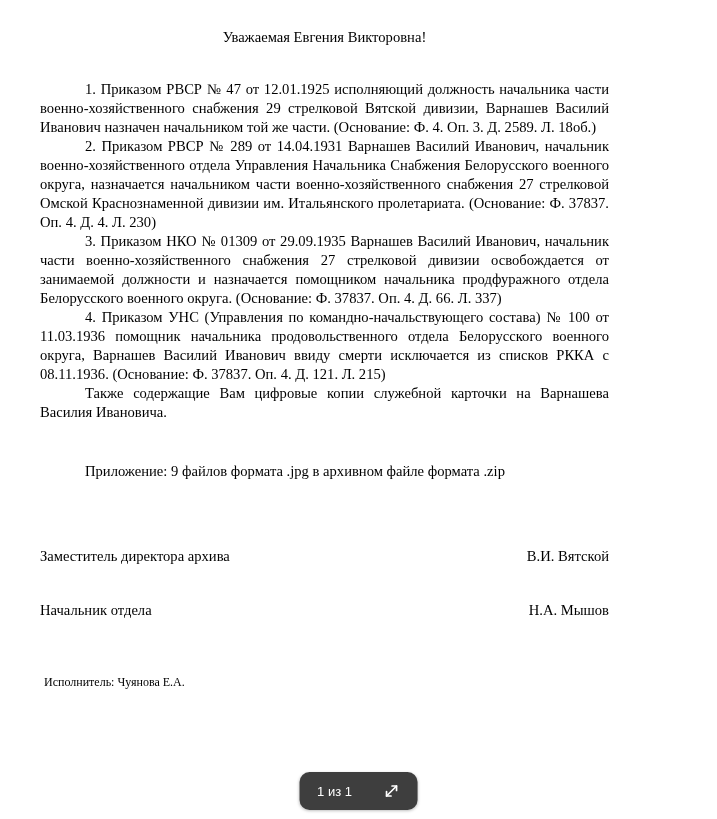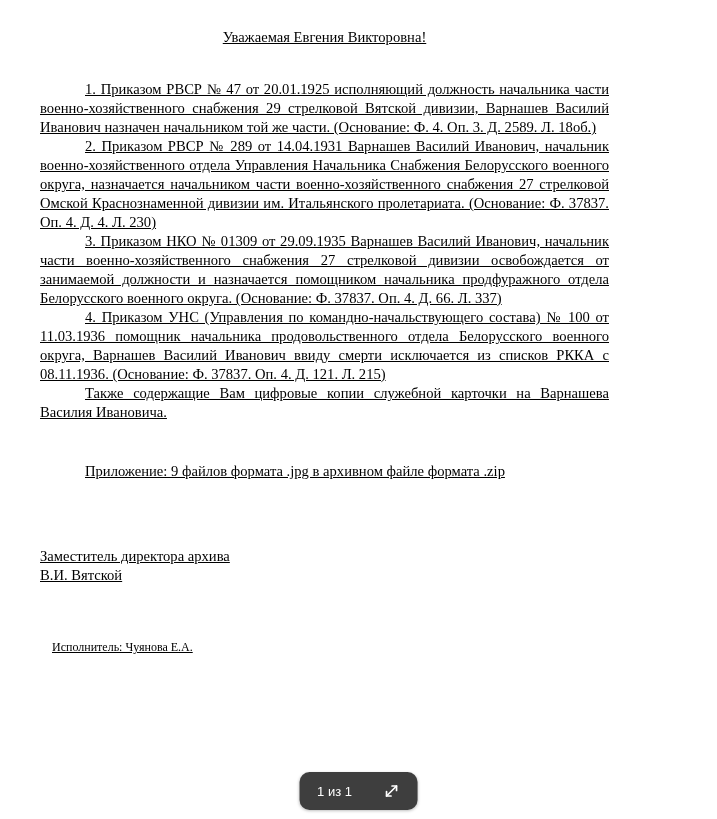--- a/index.html
+++ b/index.html
@@ -10,21 +10,20 @@
   body {
     width: 717px;
     height: 819px;
     position: relative;
     overflow: hidden;
     font-family: "Liberation Serif", "DejaVu Serif", serif;
     color: #000000;
   }
   .doc {
     padding: 28px 108px 0 40px;
-    text-decoration: underline;
   }
   .salutation {
     margin: 0 0 33px 0;
     text-align: center;
     font-size: 14.6px;
     line-height: 19px;
   }
   p.para {
     margin: 0;
     text-align: justify;
@@ -34,29 +33,28 @@
   }
   .attachment {
     margin: 40px 0 0 0;
     text-indent: 45px;
     font-size: 14.6px;
     line-height: 19px;
   }
   .sig-row {
     display: flex;
     justify-content: space-between;
-    align-items: flex-start;
+    align-items: center;
     font-size: 14.6px;
     line-height: 19px;
-    flex-direction: column;
   }
   .sig-row.first { margin-top: 66px; }
   .sig-row.second { margin-top: 35px; }
   .executor {
-    margin: 54px 0 0 12px;
+    margin: 54px 0 0 4px;
     font-size: 12px;
     line-height: 16px;
   }
   .viewer-toolbar {
     position: absolute;
     left: 50%;
     transform: translateX(-50%);
     bottom: 9px;
     height: 38px;
     background: #3e3e3e;
@@ -87,33 +85,37 @@
     display: block;
   }
 </style>
 </head>
 <body>
 
 <div class="doc">
 
   <p class="salutation">Уважаемая Евгения Викторовна!</p>
 
-  <p class="para">1. Приказом РВСР № 47 от 20.01.1925 исполняющий должность начальника части военно-хозяйственного снабжения 29 стрелковой Вятской дивизии, Варнашев Василий Иванович назначен начальником той же части. (Основание: Ф. 4. Оп. 3. Д. 2589. Л. 18об.)</p>
+  <p class="para">1. Приказом РВСР № 47 от 12.01.1925 исполняющий должность начальника части военно-хозяйственного снабжения 29 стрелковой Вятской дивизии, Варнашев Василий Иванович назначен начальником той же части. (Основание: Ф. 4. Оп. 3. Д. 2589. Л. 18об.)</p>
   <p class="para">2. Приказом РВСР № 289 от 14.04.1931 Варнашев Василий Иванович, начальник военно-хозяйственного отдела Управления Начальника Снабжения Белорусского военного округа, назначается начальником части военно-хозяйственного снабжения 27 стрелковой Омской Краснознаменной дивизии им. Итальянского пролетариата. (Основание: Ф. 37837. Оп. 4. Д. 4. Л. 230)</p>
   <p class="para">3. Приказом НКО № 01309 от 29.09.1935 Варнашев Василий Иванович, начальник части военно-хозяйственного снабжения 27 стрелковой дивизии освобождается от занимаемой должности и назначается помощником начальника продфуражного отдела Белорусского военного округа. (Основание: Ф. 37837. Оп. 4. Д. 66. Л. 337)</p>
   <p class="para">4. Приказом УНС (Управления по командно-начальствующего состава) № 100 от 11.03.1936 помощник начальника продовольственного отдела Белорусского военного округа, Варнашев Василий Иванович ввиду смерти исключается из списков РККА с 08.11.1936. (Основание: Ф. 37837. Оп. 4. Д. 121. Л. 215)</p>
   <p class="para">Также содержащие Вам цифровые копии служебной карточки на Варнашева Василия Ивановича.</p>
 
   <p class="attachment">Приложение: 9 файлов формата .jpg в архивном файле формата .zip</p>
 
   <div class="sig-row first">
     <span>Заместитель директора архива</span>
     <span>В.И. Вятской</span>
   </div>
 
+  <div class="sig-row second">
+    <span>Начальник отдела</span>
+    <span>Н.А. Мышов</span>
+  </div>
 
   <p class="executor">Исполнитель: Чуянова Е.А.</p>
 
 </div>
 
 <div class="viewer-toolbar">
   <span class="page-indicator">1 из 1</span>
   <button class="fullscreen-btn">
     <svg width="16" height="16" viewBox="0 0 16 16" fill="none" stroke="#ffffff" stroke-width="1.7" stroke-linecap="round" stroke-linejoin="round">
       <path d="M3 13 L13 3"></path>

